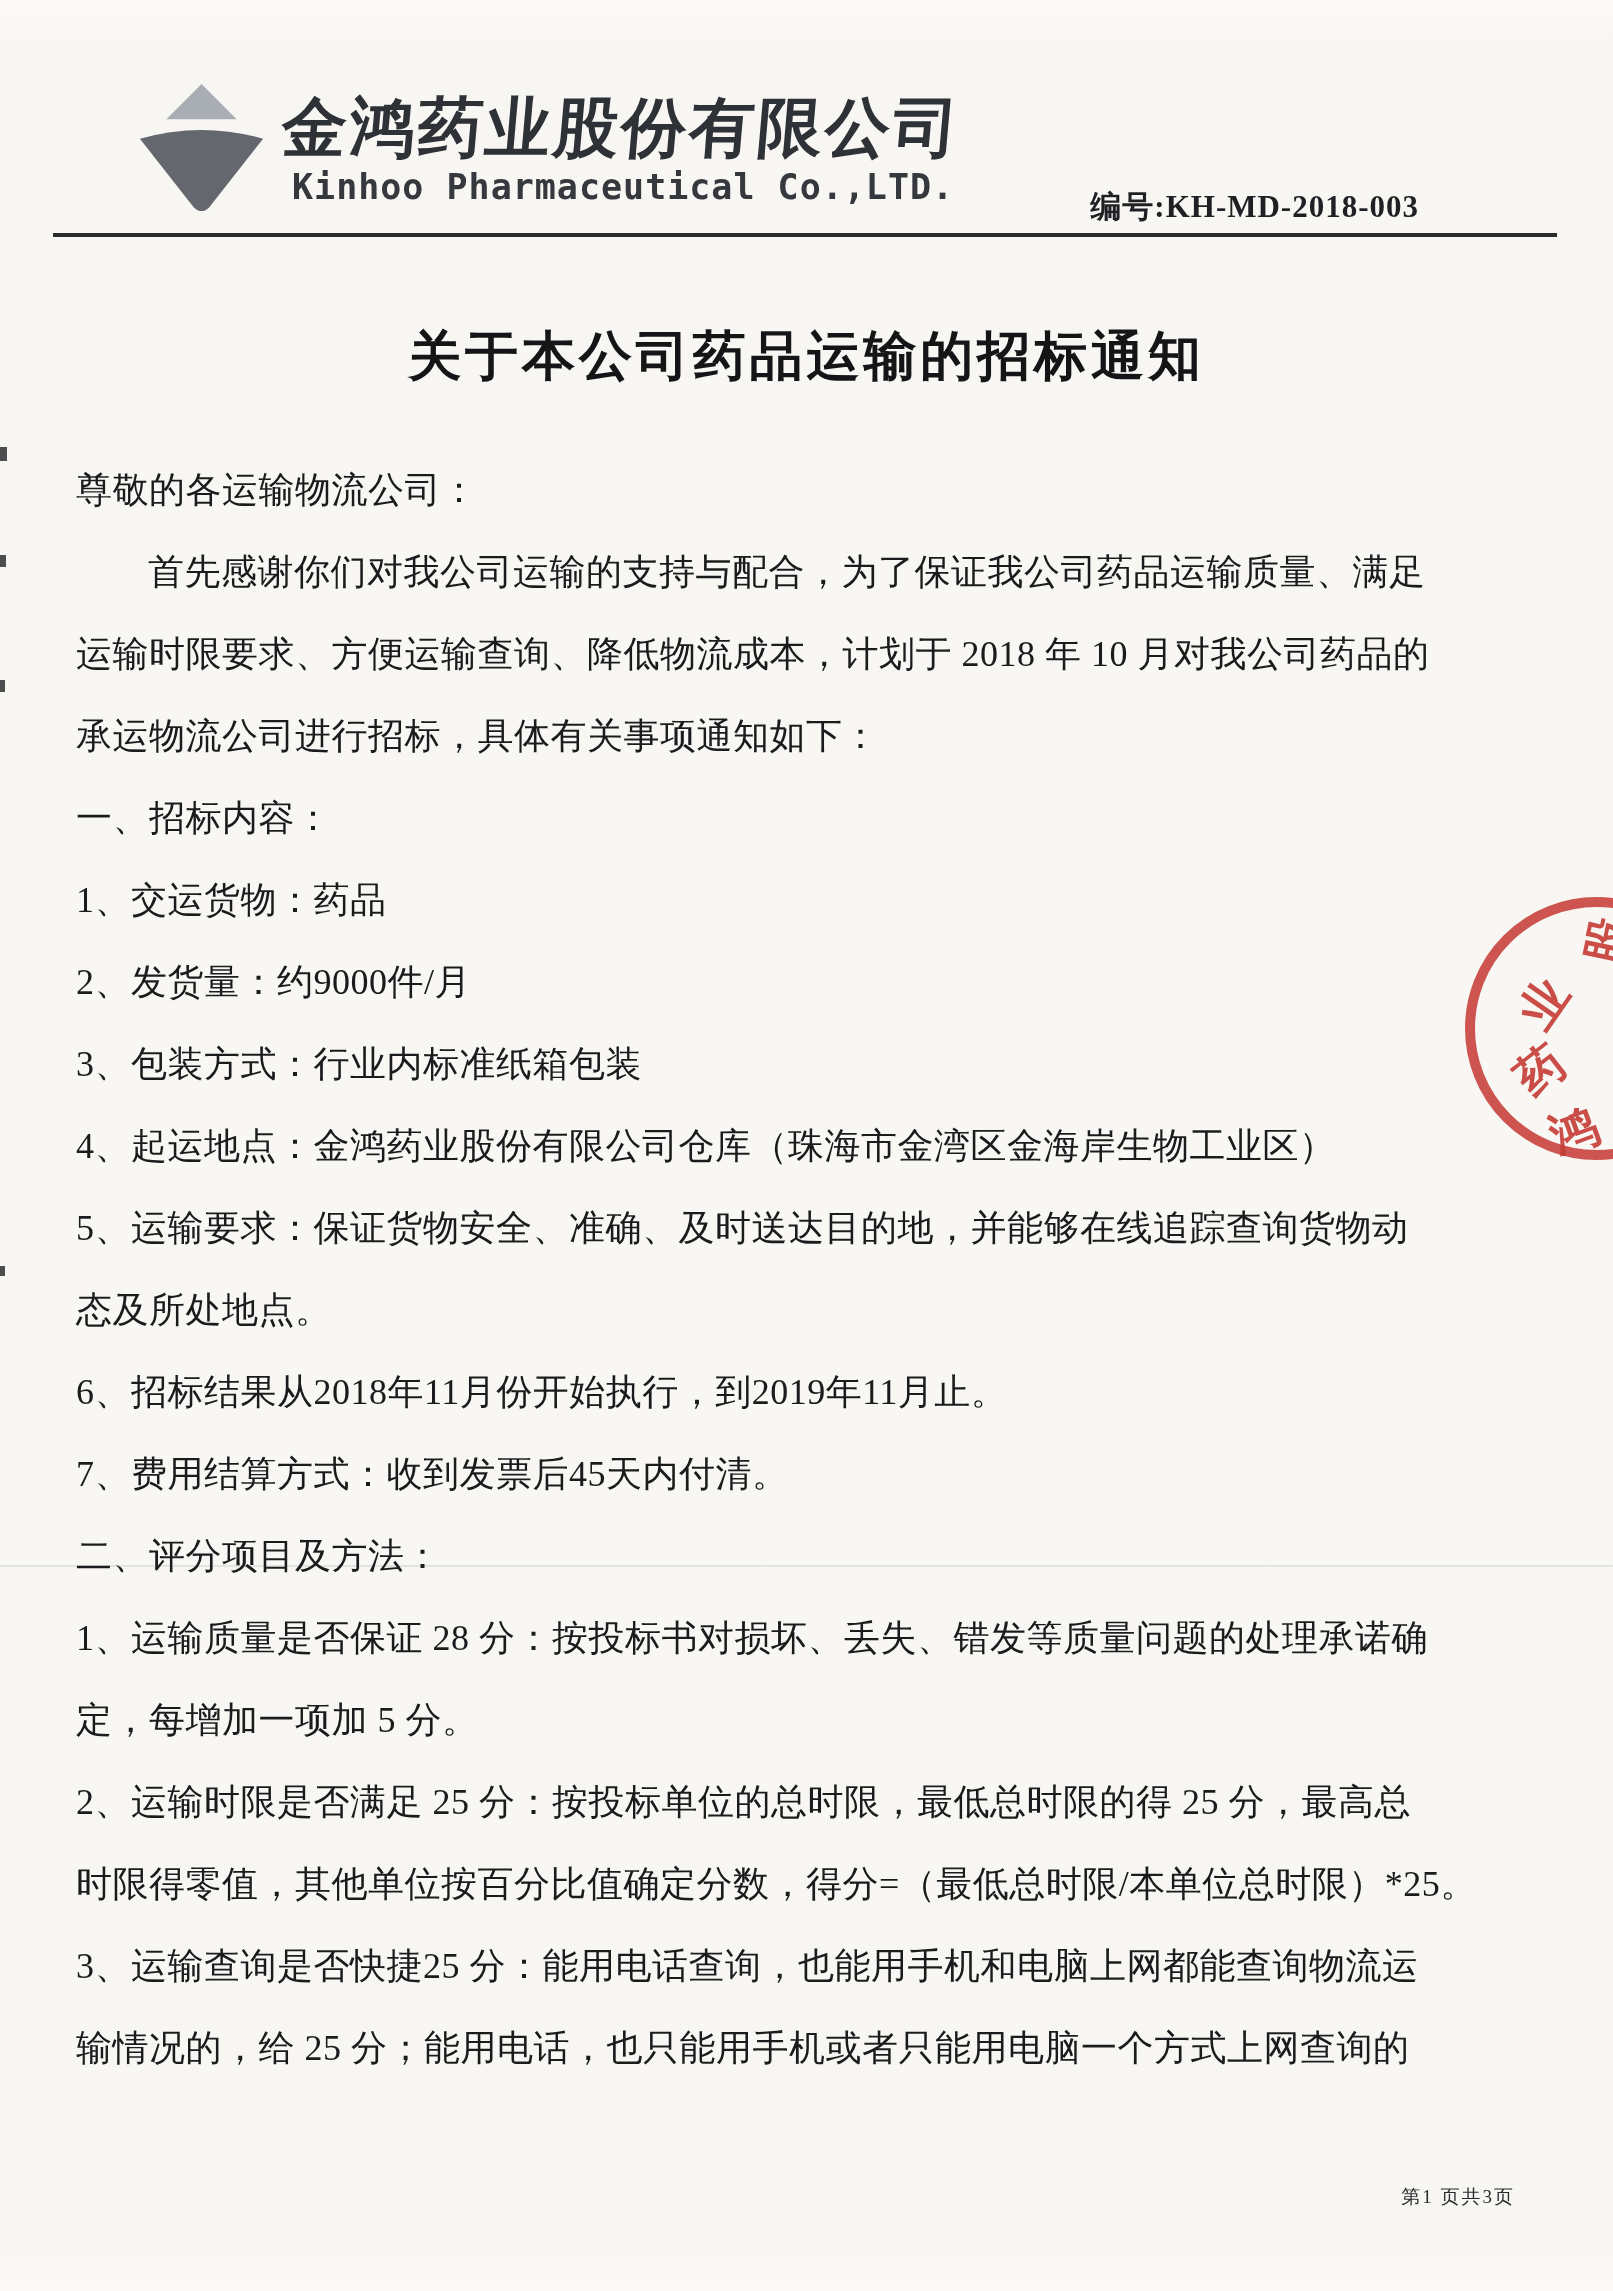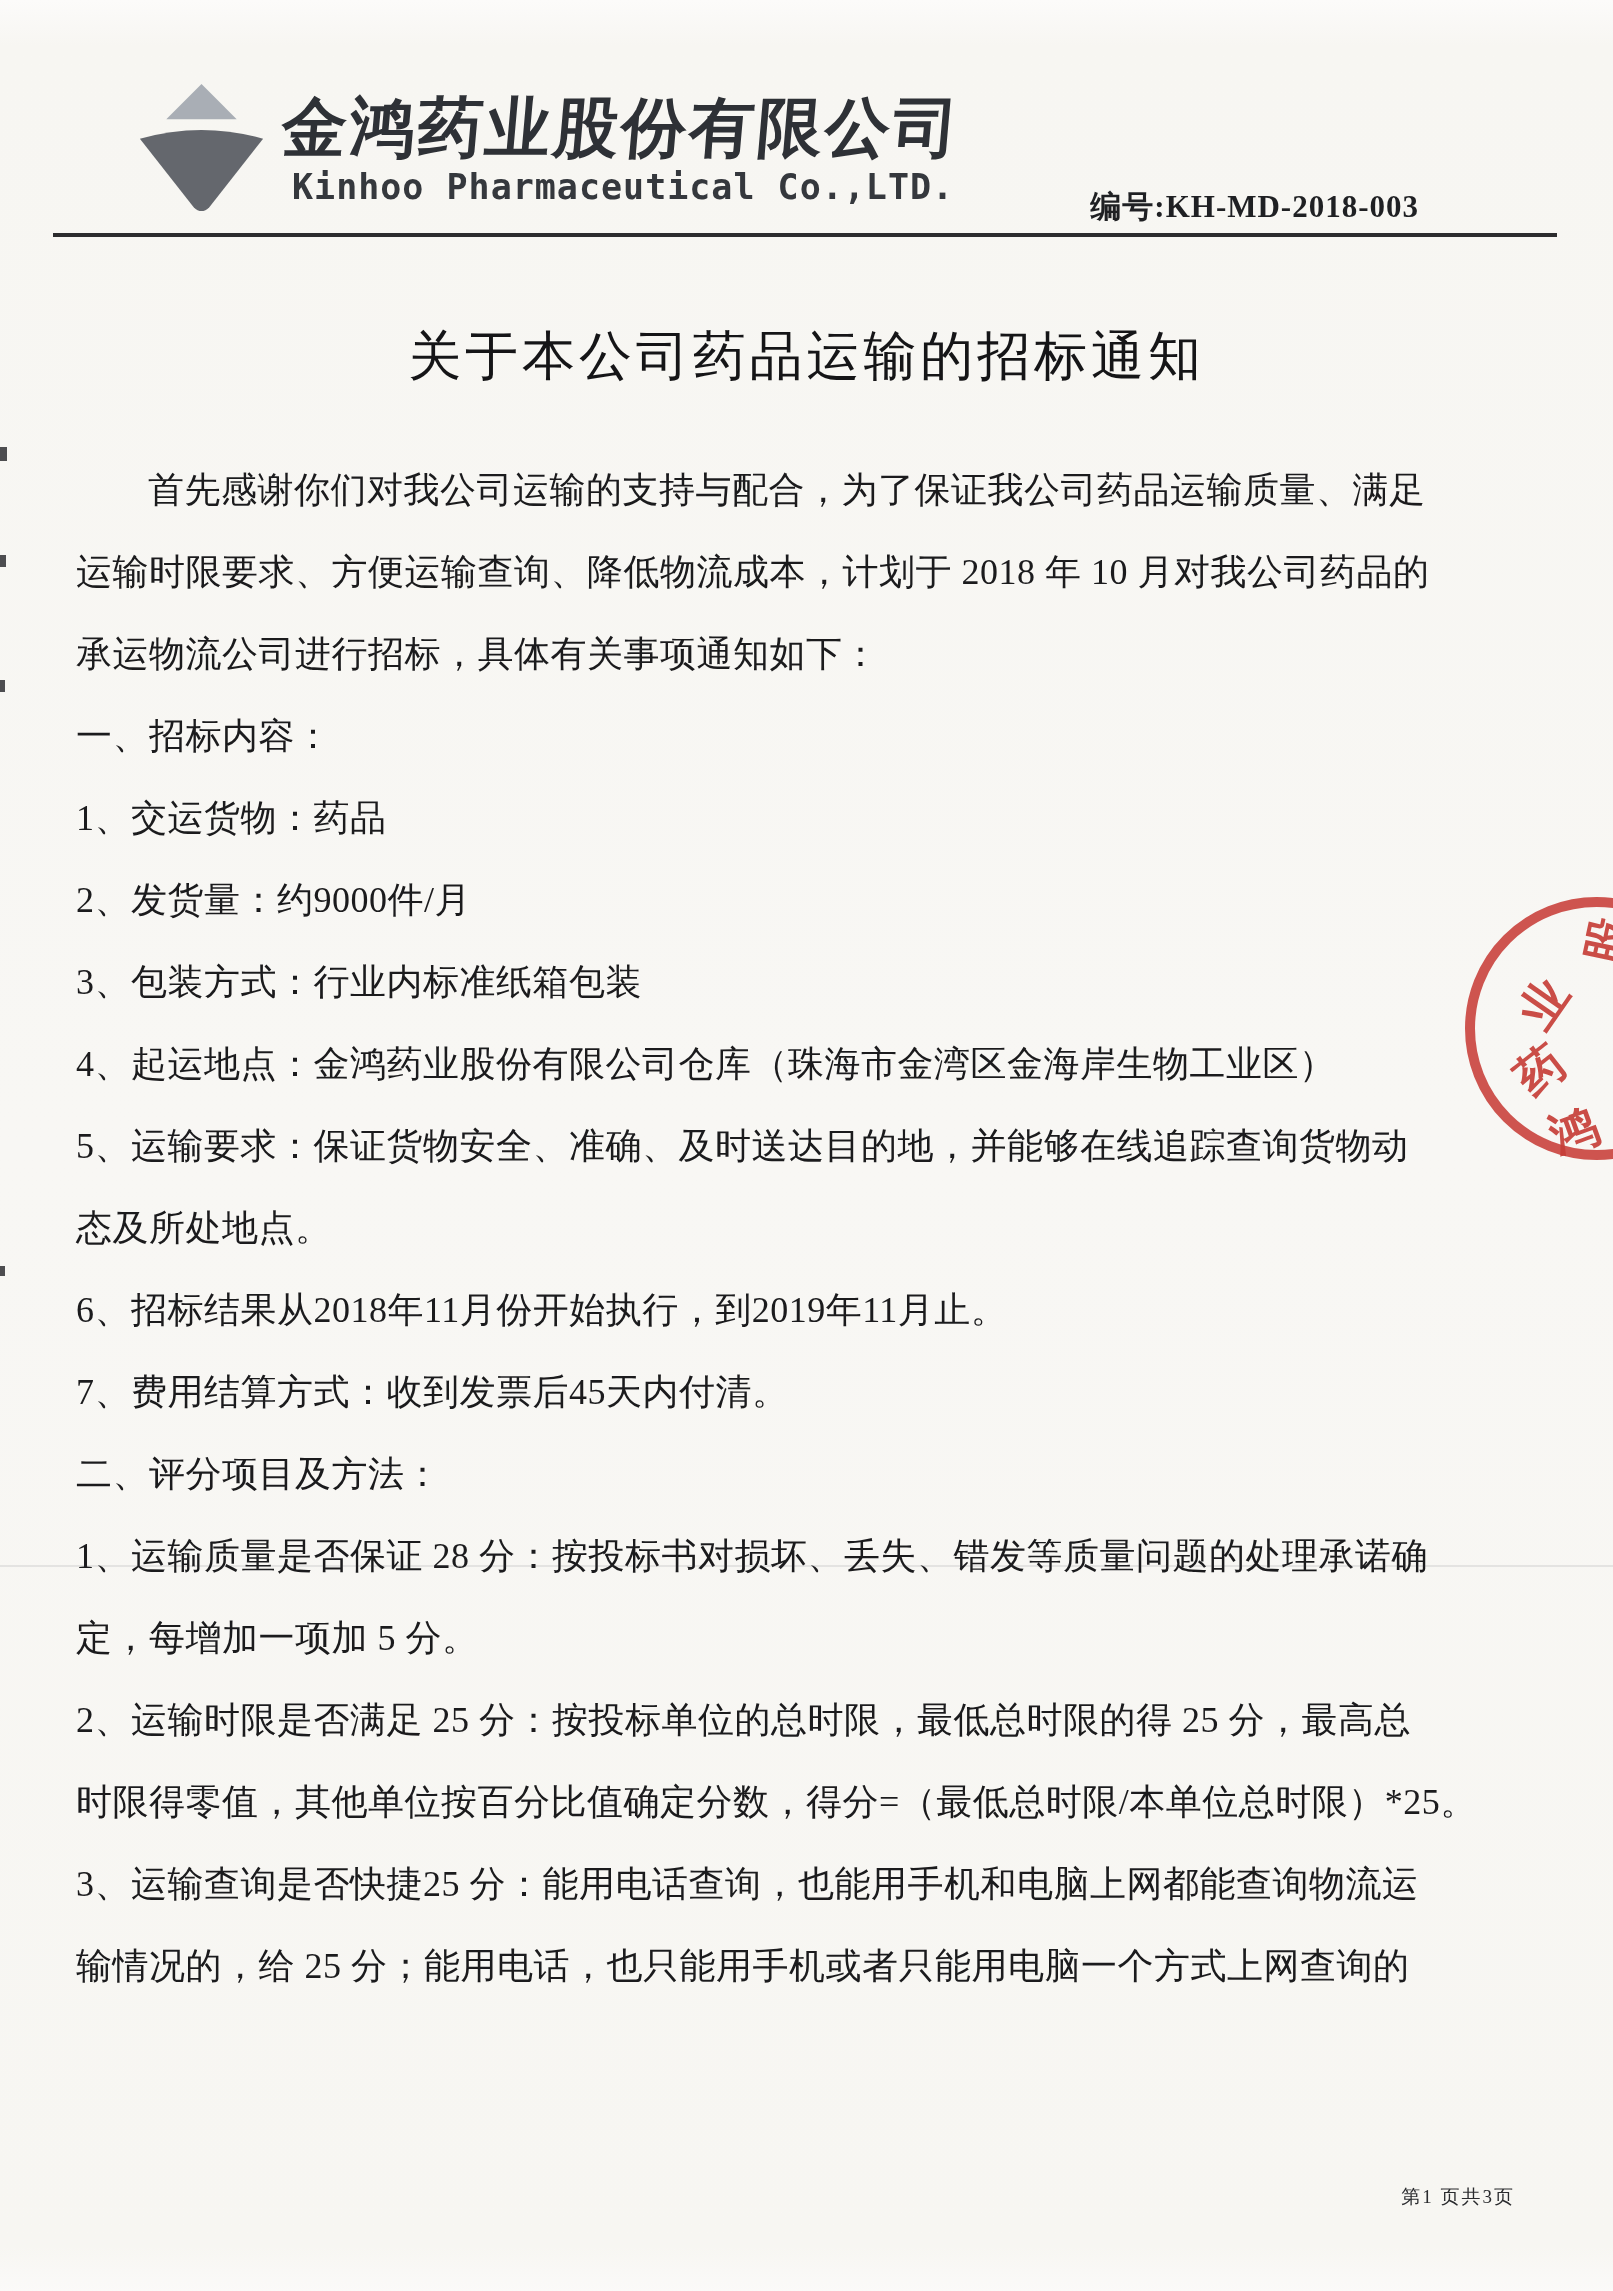--- a/index.html
+++ b/index.html
@@ -25,21 +25,21 @@
     font-weight:bold; font-size:35px; letter-spacing:1px; color:#35383d; white-space:nowrap;margin-left:8px;
   }
   .docnum {
     position:absolute; right:194px; top:186px;
     font-weight:bold; font-size:31px; color:#1f2023; letter-spacing:1px; white-space:nowrap;
   }
   .hdr-rule { position:absolute; left:53px; top:233px; width:1504px; height:3.9px; background:#2c2c2e; }
   
   .title {
     position:absolute; left:0; top:321px; width:100%;
-    text-align:center; font-weight:normal; font-size:53px; letter-spacing:3.9px; color:#151517;
+    text-align:center; font-weight:bold; font-size:53px; letter-spacing:3.9px; color:#151517;
     white-space:nowrap;
   }
   
   .body-text { position:absolute; left:76px; top:449px; width:1449px; }
   .bline {
     height:82px; line-height:82px; font-size:36px; color:#1b1b1d;
     white-space:nowrap; letter-spacing:0.5px;
   }
   .bline.indent { text-indent:2em; }
   
@@ -80,20 +80,21 @@
     </svg>
     <div class="coname-cn">金鸿药业股份有限公司</div>
     <div class="coname-en">Kinhoo Pharmaceutical Co.,LTD.</div>
     <div class="docnum">编号:KH-MD-2018-003</div>
     <div class="hdr-rule"></div>
   </div>
 
   <div class="title">关于本公司药品运输的招标通知</div>
 
   <div class="body-text">
+    <div class="bline">尊敬的各运输物流公司：</div>
     <div class="bline indent">首先感谢你们对我公司运输的支持与配合，为了保证我公司药品运输质量、满足</div>
     <div class="bline">运输时限要求、方便运输查询、降低物流成本，计划于 2018 年 10 月对我公司药品的</div>
     <div class="bline">承运物流公司进行招标，具体有关事项通知如下：</div>
     <div class="bline">一、招标内容：</div>
     <div class="bline">1、交运货物：药品</div>
     <div class="bline">2、发货量：约9000件/月</div>
     <div class="bline">3、包装方式：行业内标准纸箱包装</div>
     <div class="bline">4、起运地点：金鸿药业股份有限公司仓库（珠海市金湾区金海岸生物工业区）</div>
     <div class="bline">5、运输要求：保证货物安全、准确、及时送达目的地，并能够在线追踪查询货物动</div>
     <div class="bline">态及所处地点。</div>

